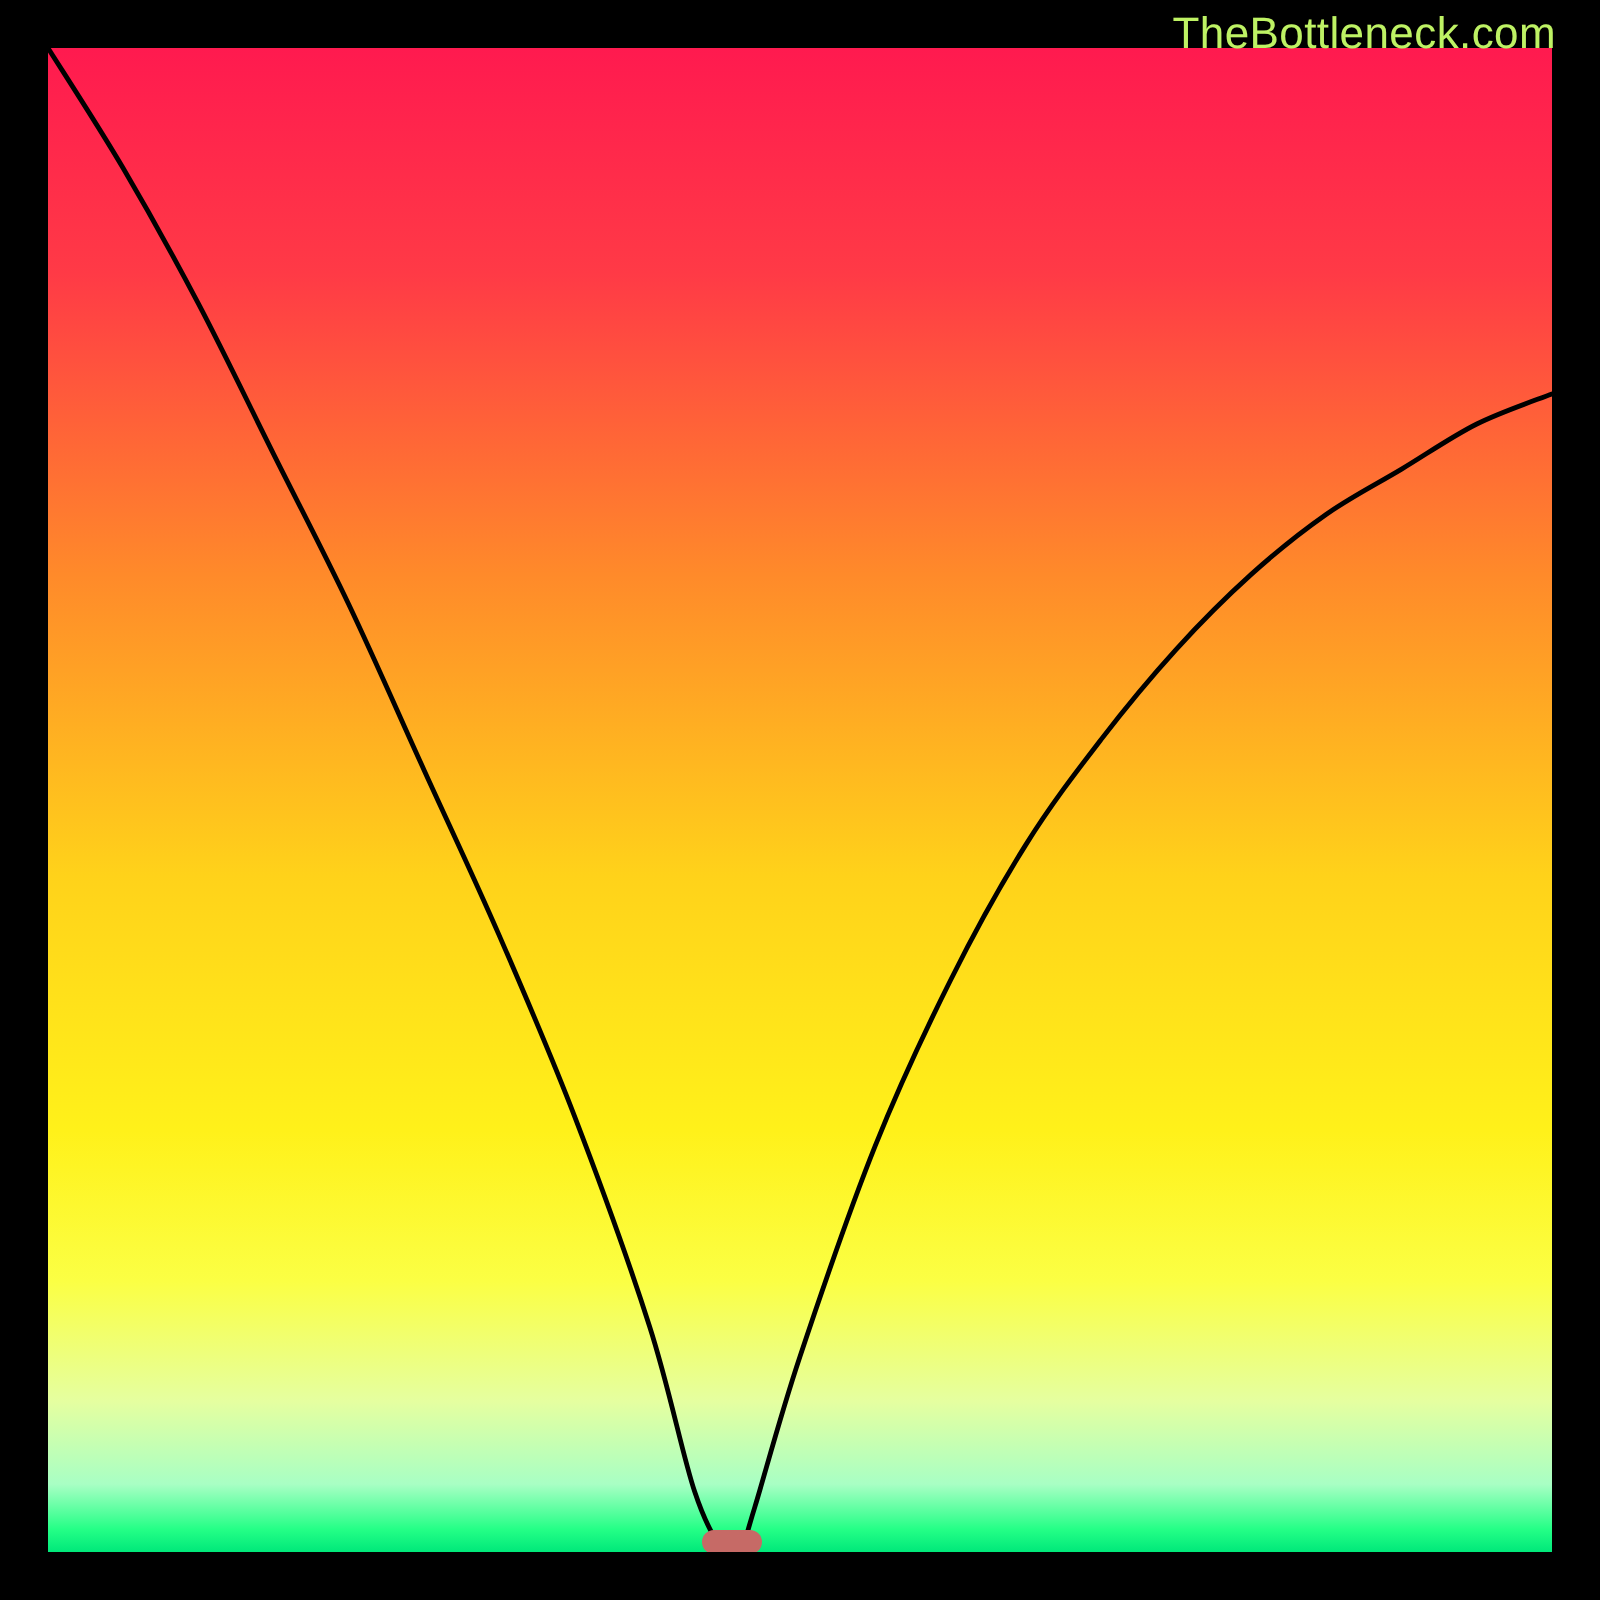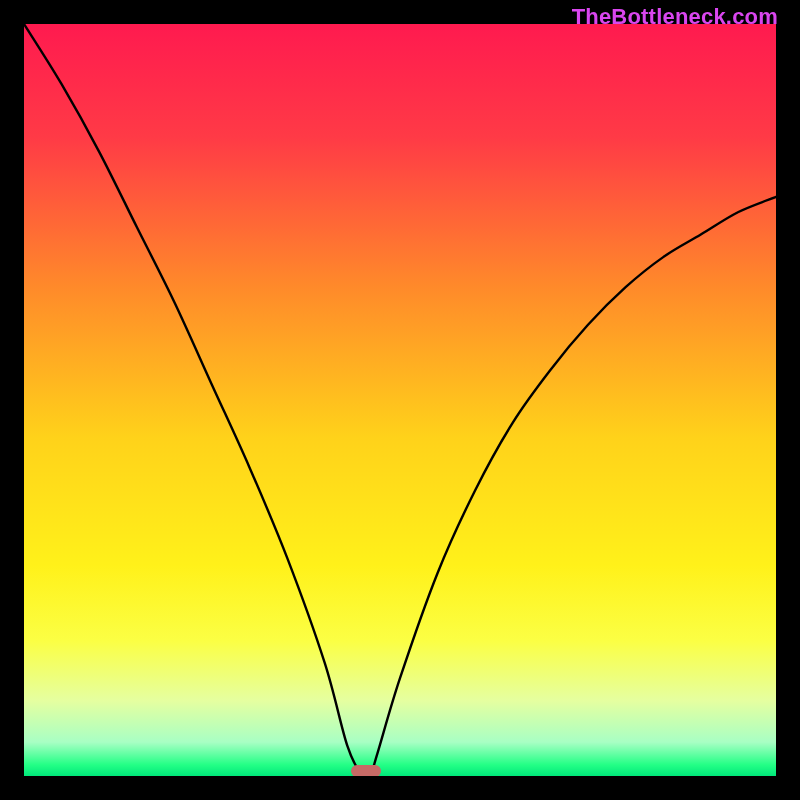--- a/index.html
+++ b/index.html
@@ -29,22 +29,22 @@
   .gradient {
     position: absolute;
     inset: 0;
   }
   .watermark {
     position: absolute;
     top: 4px;
     right: 22px;
     font-family: Arial, Helvetica, sans-serif;
     font-size: 22px;
-    font-weight: 700;
-    color: #d946ef;
+    font-weight: 400;
+    color: #bef264;
     letter-spacing: 0.2px;
   }
   .curve {
     position: absolute;
     inset: 0;
   }
   .marker {
     position: absolute;
     width: 30px;
     height: 12px;

